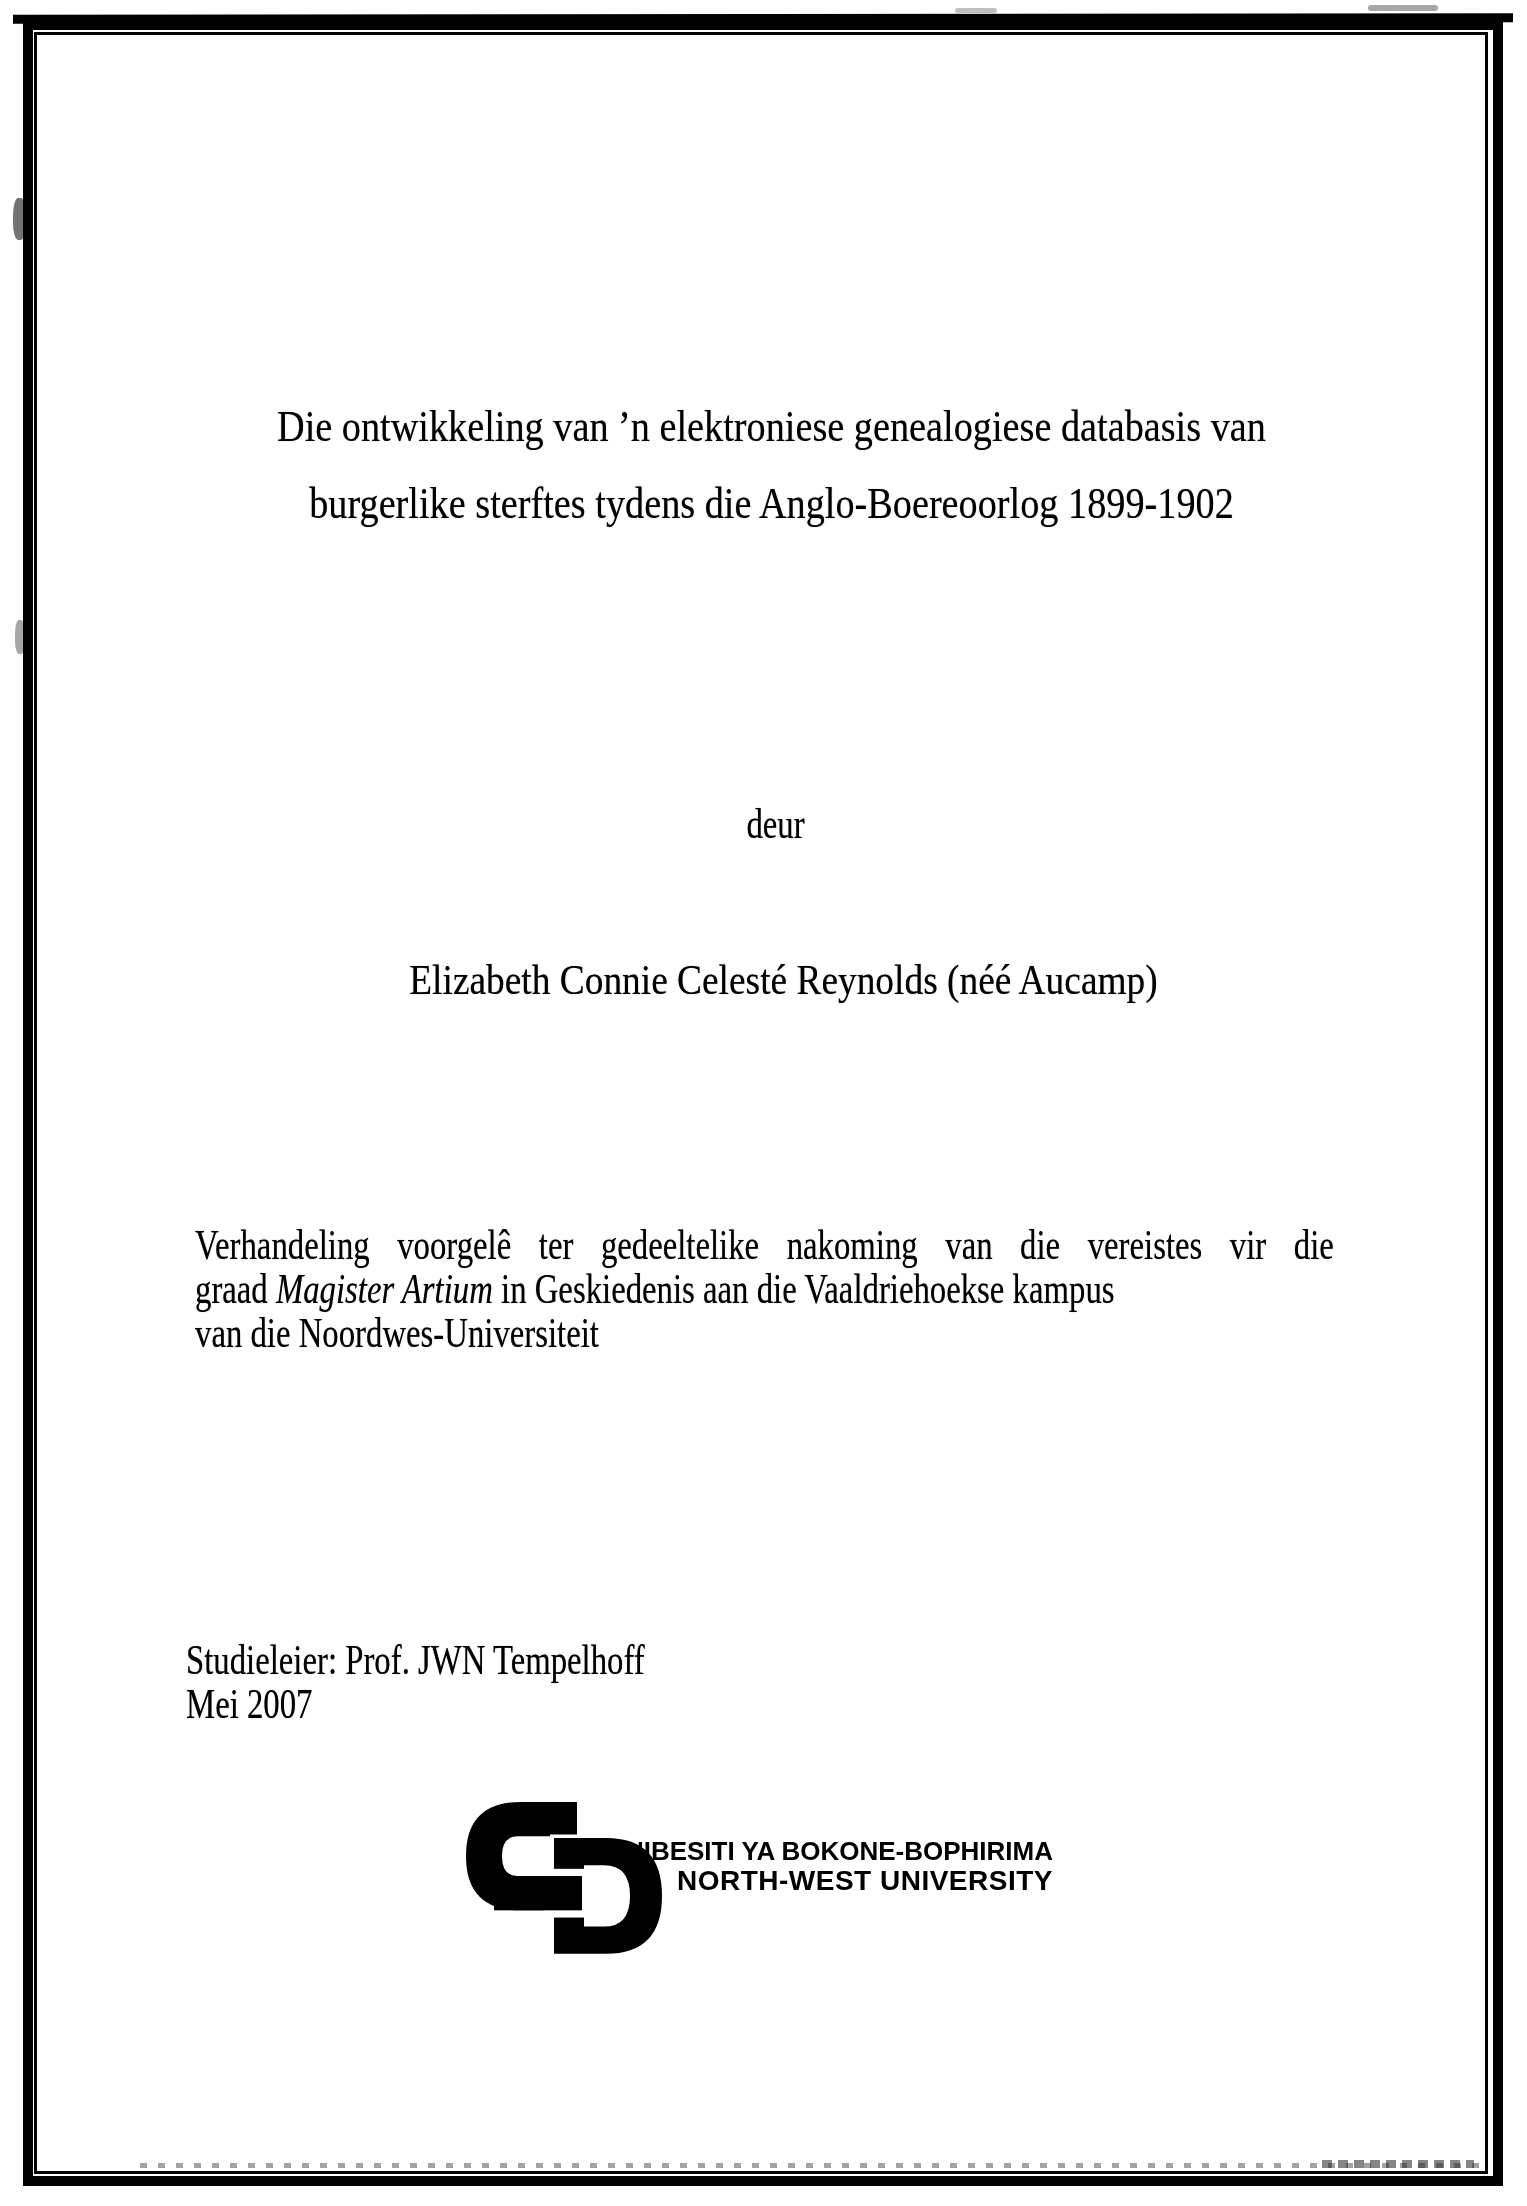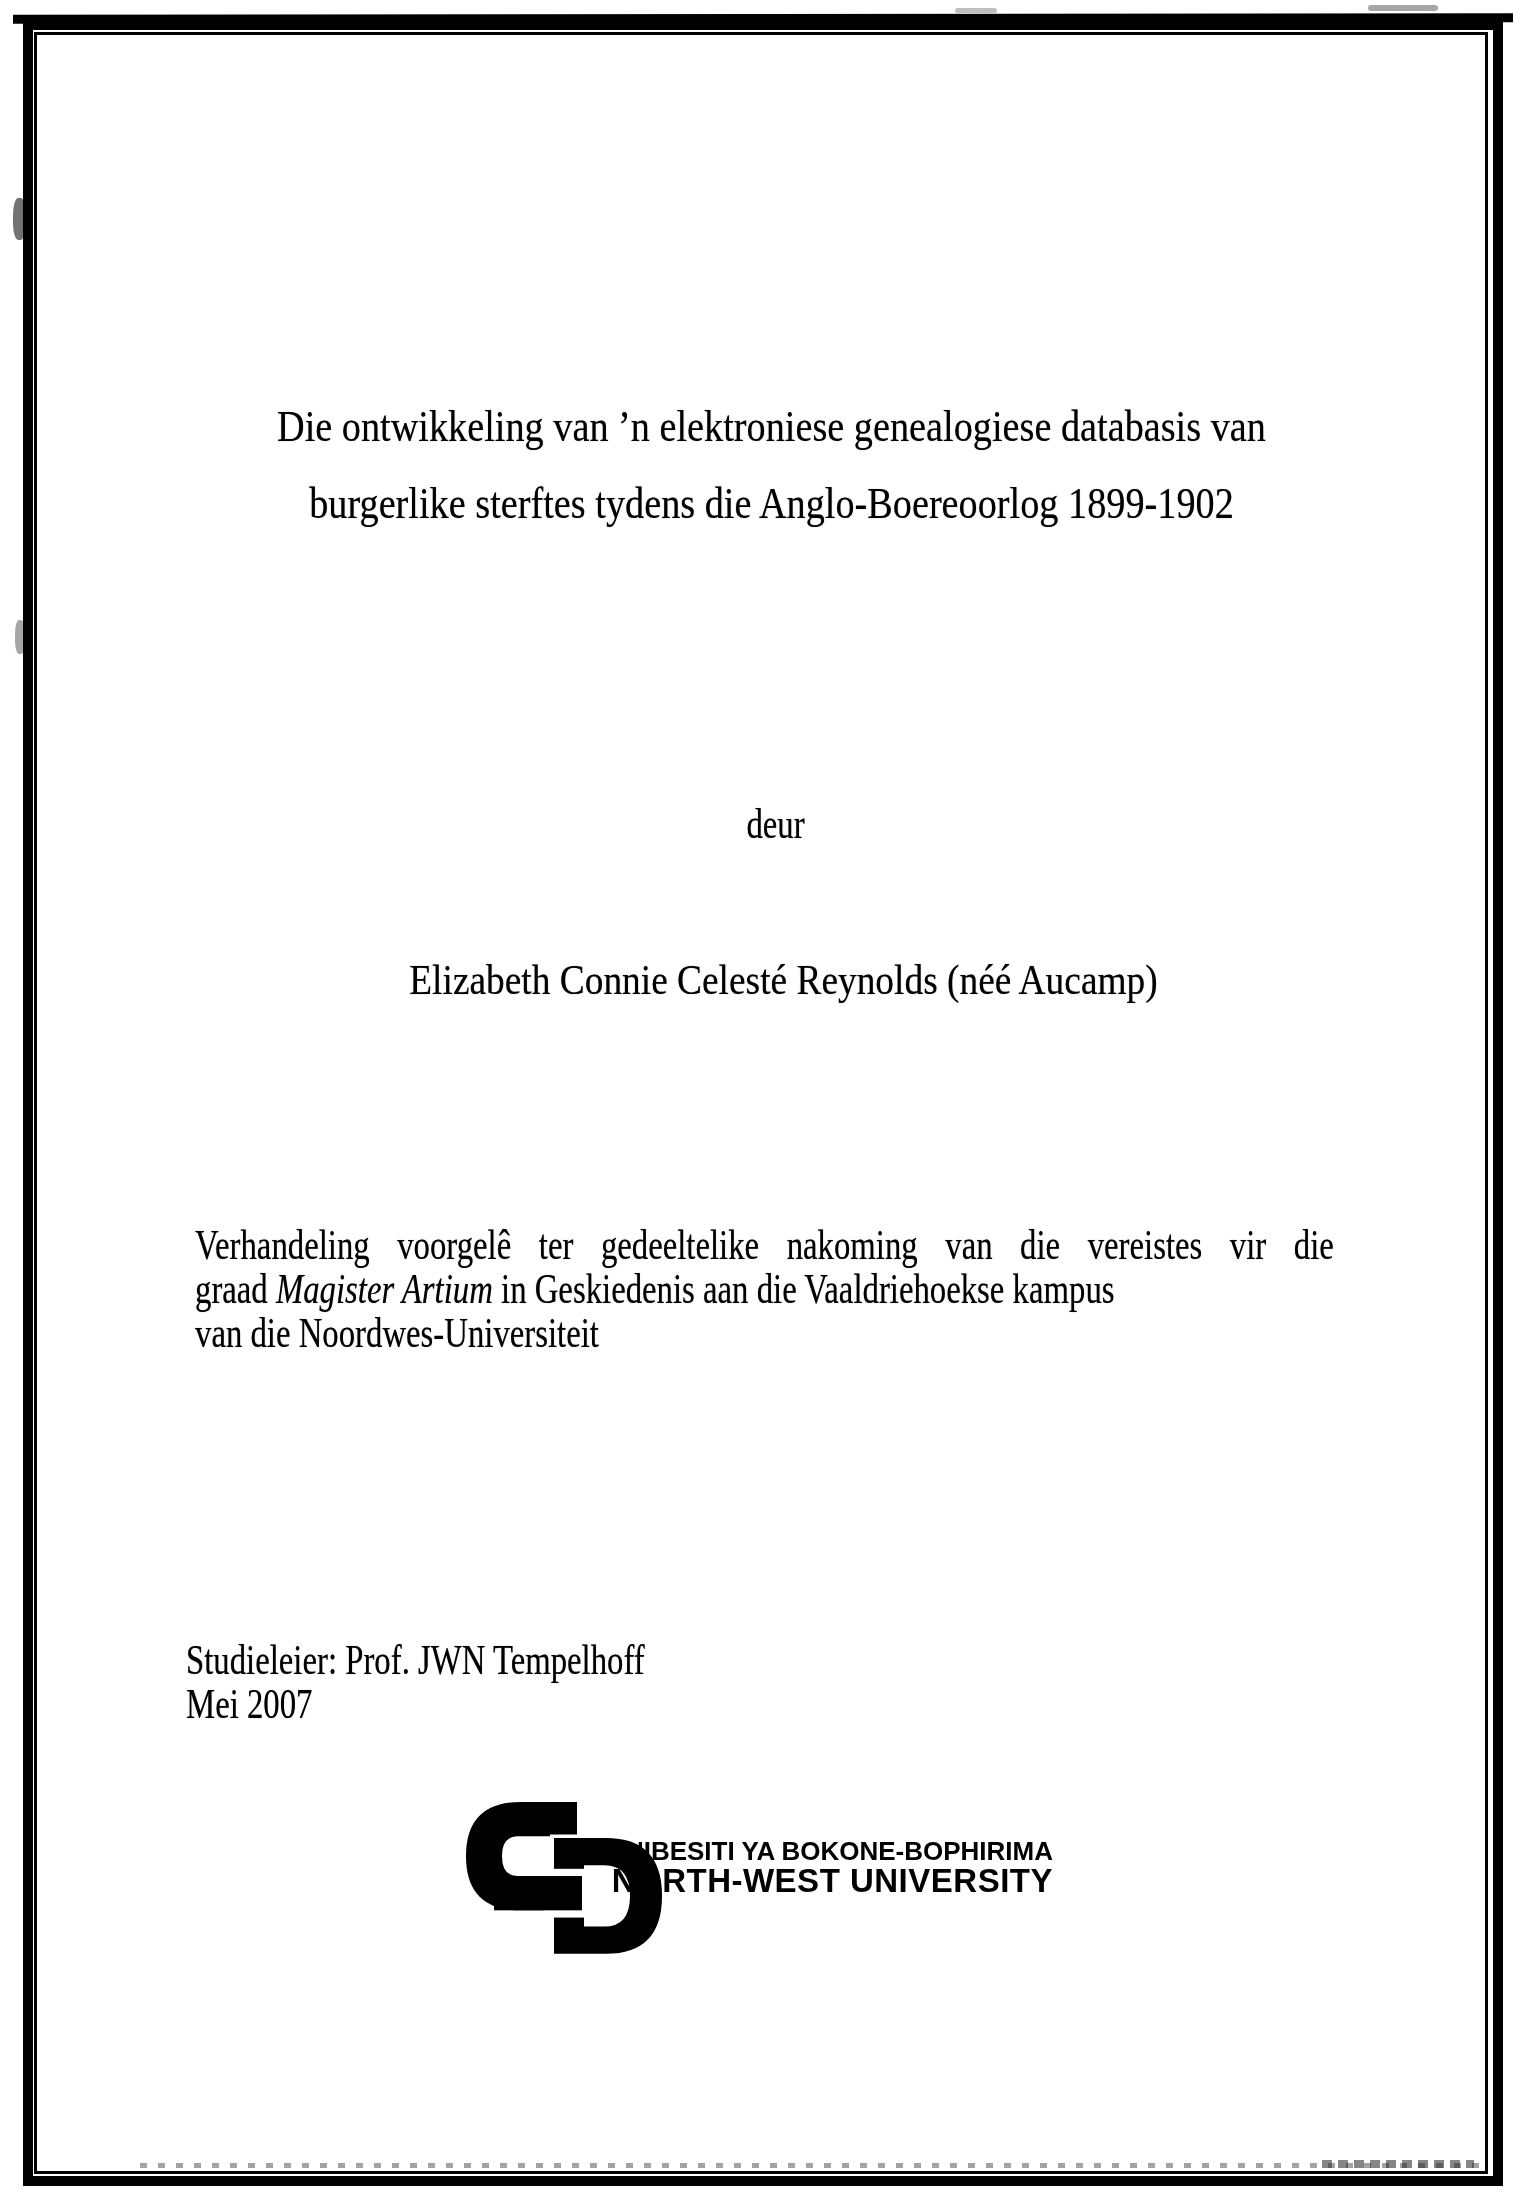--- a/index.html
+++ b/index.html
@@ -53,21 +53,21 @@
   }
   
   .logo-mark{position:absolute;left:466px;top:1802px;width:200px;height:158px;}
   .logo-text{
     position:absolute;left:583px;top:1804px;width:470px;text-align:right;
     font-family:"Liberation Sans","DejaVu Sans",sans-serif;font-weight:700;color:#000;
     white-space:nowrap;
     margin-top:32px;
   }
   .logo-text .lt1{font-size:26px;line-height:30px;letter-spacing:0;}
-  .logo-text .lt2,.logo-text .lt3{font-size:33px;line-height:30px;letter-spacing:.5px;}
+  .logo-text .lt2,.logo-text .lt3{font-size:28px;line-height:30px;letter-spacing:.5px;}
 </style>
 </head>
 <body>
 
 <div class="top-ragged"></div>
 <div class="frame-outer"></div>
 <div class="frame-inner"></div>
 <div class="smudge sm-left1"></div>
 <div class="smudge sm-left2"></div>
 <div class="smudge sm-top1"></div>

